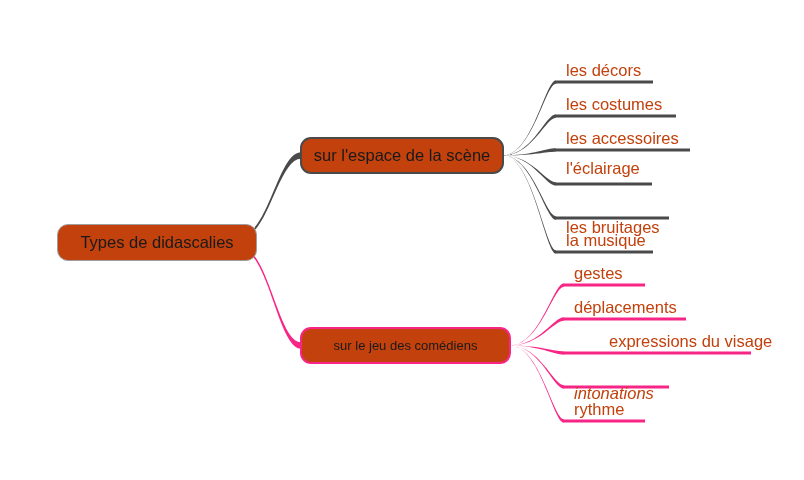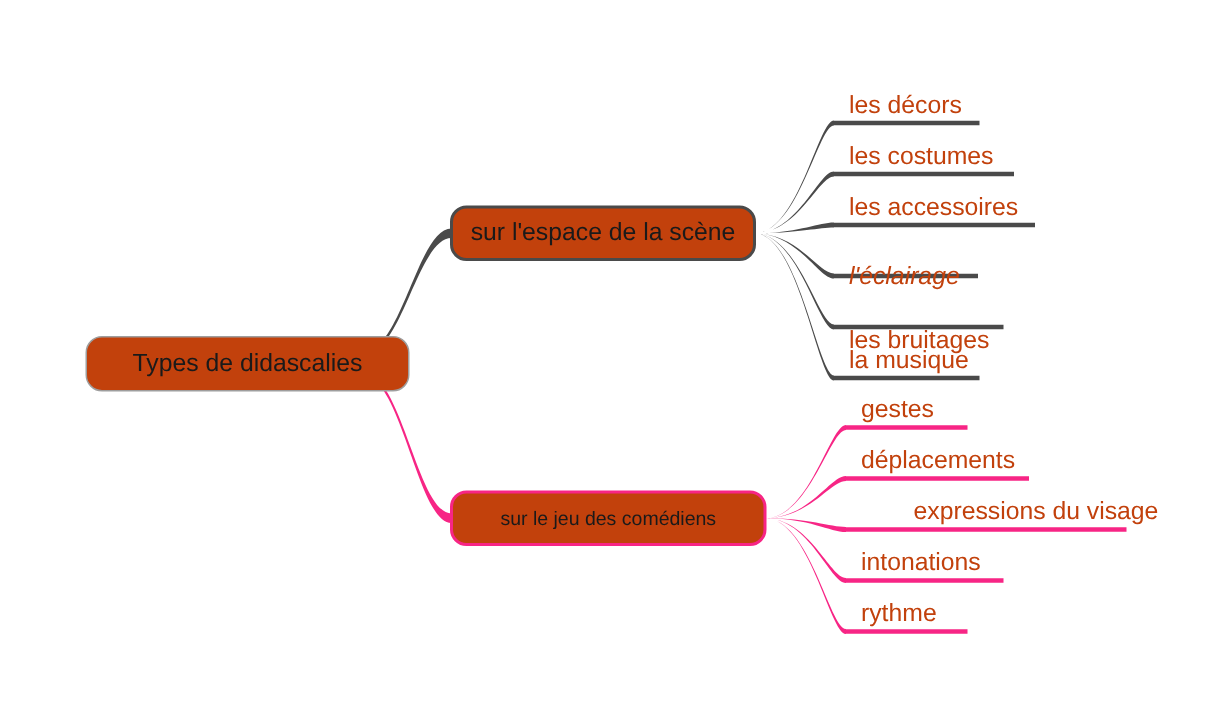--- a/index.html
+++ b/index.html
@@ -85,39 +85,39 @@
         <path d="M 564 319 L 686 319" fill="none" stroke="#f72585" stroke-width="3" stroke-linecap="butt"></path>
         <path d="M 510 345.5 C 539.7 345.5, 553.2 351.3, 564 351.3 L 564 354.7 C 553.2 354.7, 539.7 345.5, 510 345.5 Z" fill="#f72585" stroke="none"></path>
         <path d="M 564 353 L 751 353" fill="none" stroke="#f72585" stroke-width="3" stroke-linecap="butt"></path>
         <path d="M 510 345.5 C 539.7 345.5, 553.2 385.3, 564 385.3 L 564 388.7 C 553.2 388.7, 539.7 345.5, 510 345.5 Z" fill="#f72585" stroke="none"></path>
         <path d="M 564 387 L 669 387" fill="none" stroke="#f72585" stroke-width="3" stroke-linecap="butt"></path>
         <path d="M 510 345.5 C 539.7 345.5, 553.2 419.3, 564 419.3 L 564 422.7 C 553.2 422.7, 539.7 345.5, 510 345.5 Z" fill="#f72585" stroke="none"></path>
         <path d="M 564 421 L 645 421" fill="none" stroke="#f72585" stroke-width="3" stroke-linecap="butt"></path>
       </g>
   </svg>
 
-  <div class="node node-root" id="root-node" style="left: 57px; top: 224px; width: 216px; height: 37px;">
+  <div class="node node-root" id="root-node" style="left: 57px; top: 224px; width: 200px; height: 37px;">
     <span>Types de didascalies</span>
   </div>
 
   <div class="node node-branch-dark" id="branch-node-0" style="left: 300px; top: 137px; width: 204px; height: 37px;">
     <span>sur l'espace de la scène</span>
   </div>
 
   <div class="node node-branch-pink" id="branch-node-1" style="left: 300px; top: 327px; width: 211px; height: 37px;">
     <span>sur le jeu des comédiens</span>
   </div>
 
   <div id="leaf-layer">
       <div class="leaf-label" style="left: 566px; top: 62px;">les décors</div>
       <div class="leaf-label" style="left: 566px; top: 96px;">les costumes</div>
       <div class="leaf-label" style="left: 566px; top: 130px;">les accessoires</div>
-      <div class="leaf-label" style="left: 566px; top: 176px; font-style: italic;">l'éclairage</div>
+      <div class="leaf-label" style="left: 566px; top: 160px;">l'éclairage</div>
       <div class="leaf-label" style="left: 566px; top: 198px; margin-top: 21px;">les bruitages</div>
       <div class="leaf-label" style="left: 566px; top: 232px;">la musique</div>
       <div class="leaf-label" style="left: 574px; top: 265px;">gestes</div>
       <div class="leaf-label" style="left: 574px; top: 299px;">déplacements</div>
       <div class="leaf-label" style="left: 574px; top: 333px; margin-left: 35px;">expressions du visage</div>
-      <div class="leaf-label" style="left: 574px; top: 367px;">intonations</div>
+      <div class="leaf-label" style="left: 574px; top: 385px; font-style: italic;">intonations</div>
       <div class="leaf-label" style="left: 574px; top: 401px;">rythme</div>
     </div>
 
 </div>
 
 </body></html>

